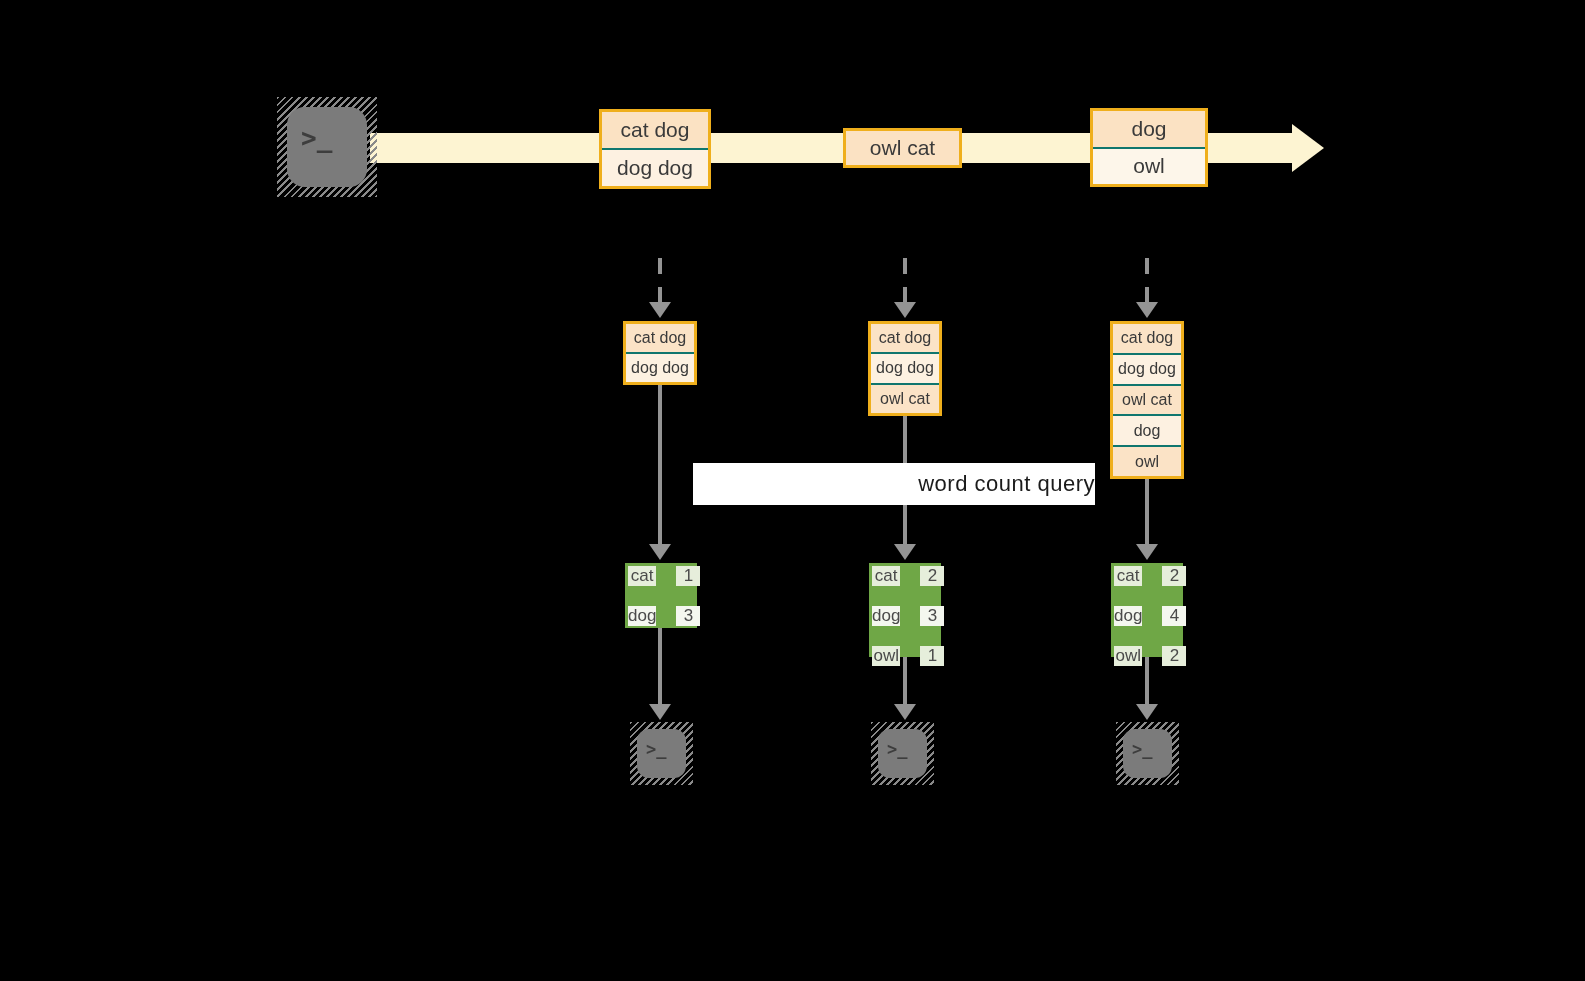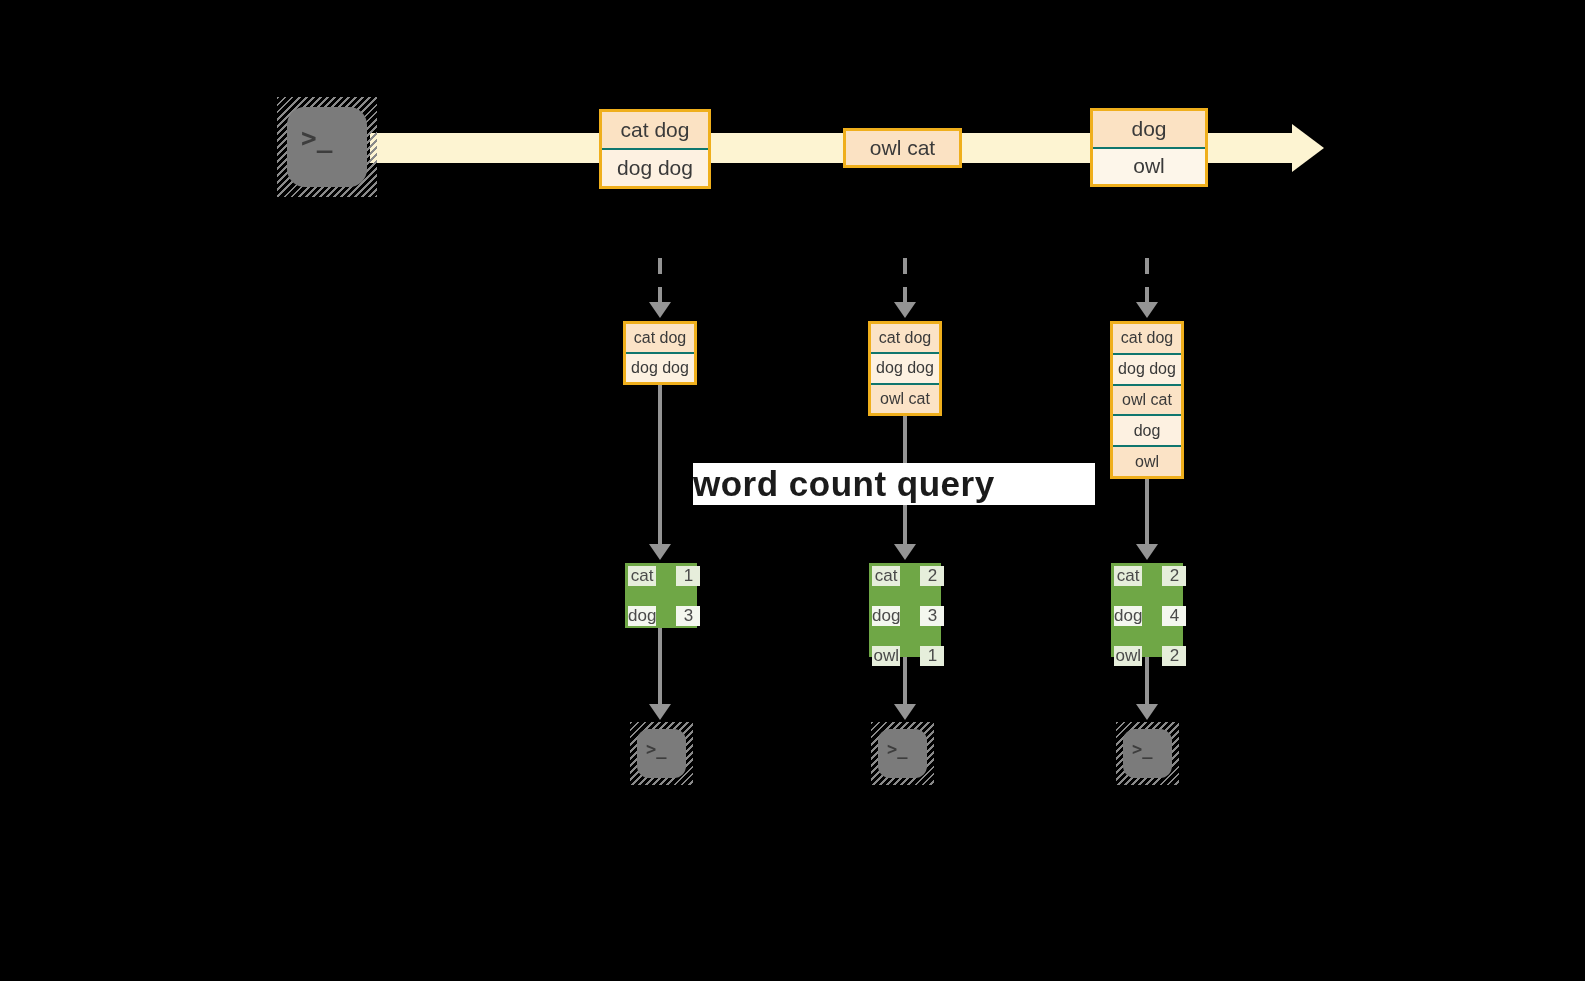--- a/index.html
+++ b/index.html
@@ -73,22 +73,22 @@
   .terminal.lg .term-body{inset:10px;border-radius:18px;}
   .terminal.sm .term-body{inset:7px;border-radius:12px;}
   .term-glyph{
     font-family:"DejaVu Sans Mono", monospace;font-weight:bold;color:#3d3d3d;
   }
   .terminal.lg .term-glyph{font-size:26px;padding:16px 0 0 14px;}
   .terminal.sm .term-glyph{font-size:17px;padding:10px 0 0 9px;}
 
   
   .query-box{
-    background:#ffffff;display:flex;align-items:center;justify-content:flex-start;
-    font-size:35px;font-weight:700;color:#1b1b1b;letter-spacing:0.5px;
+    background:#ffffff;display:flex;align-items:center;justify-content:flex-end;
+    font-size:22px;font-weight:400;color:#1b1b1b;letter-spacing:0.5px;
   }
 </style>
 </head>
 <body>
 
 <div class="canvas">
 
   <div class="abs band" style="left:370px;top:133px;width:922px;height:30px"></div>
   <div class="abs band-head" style="left:1292px;top:124px"></div>
 

